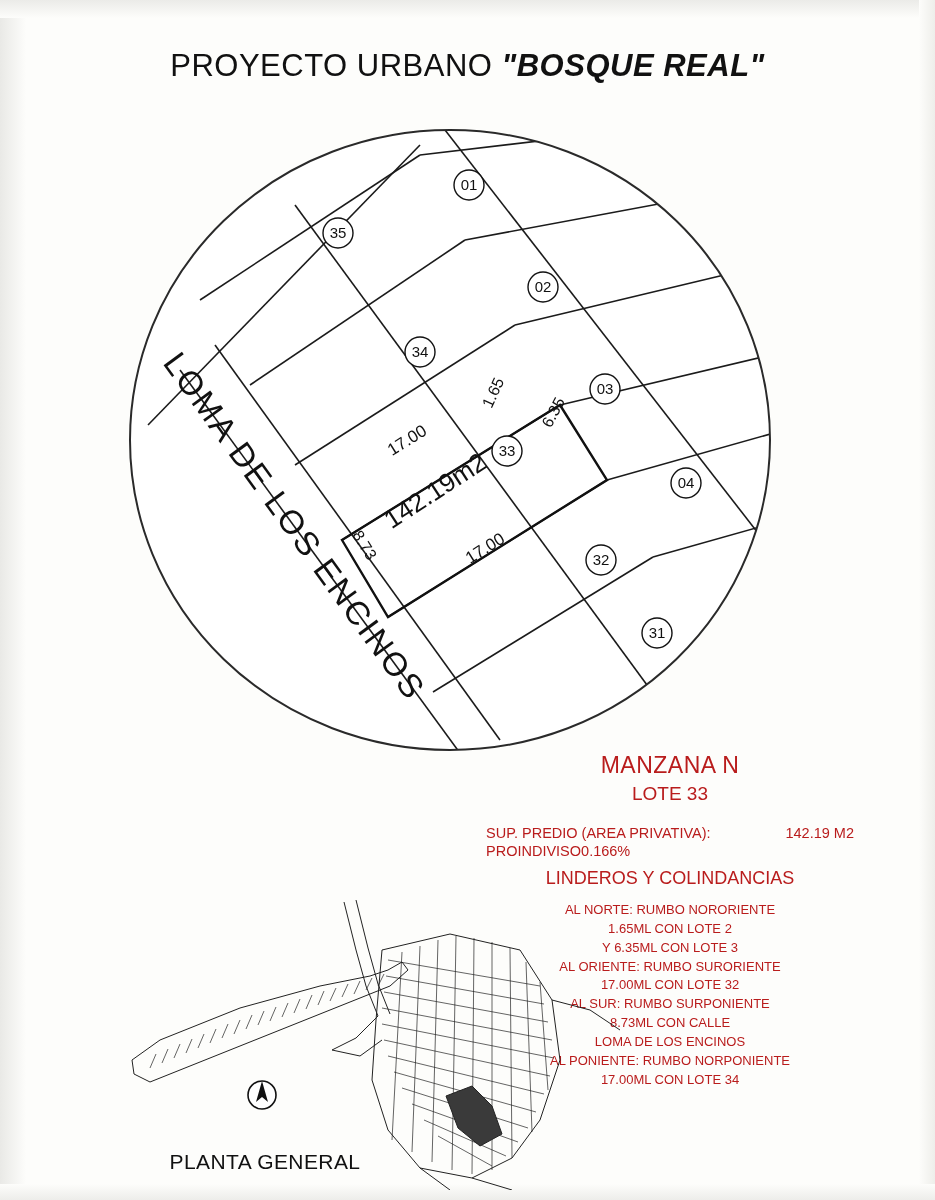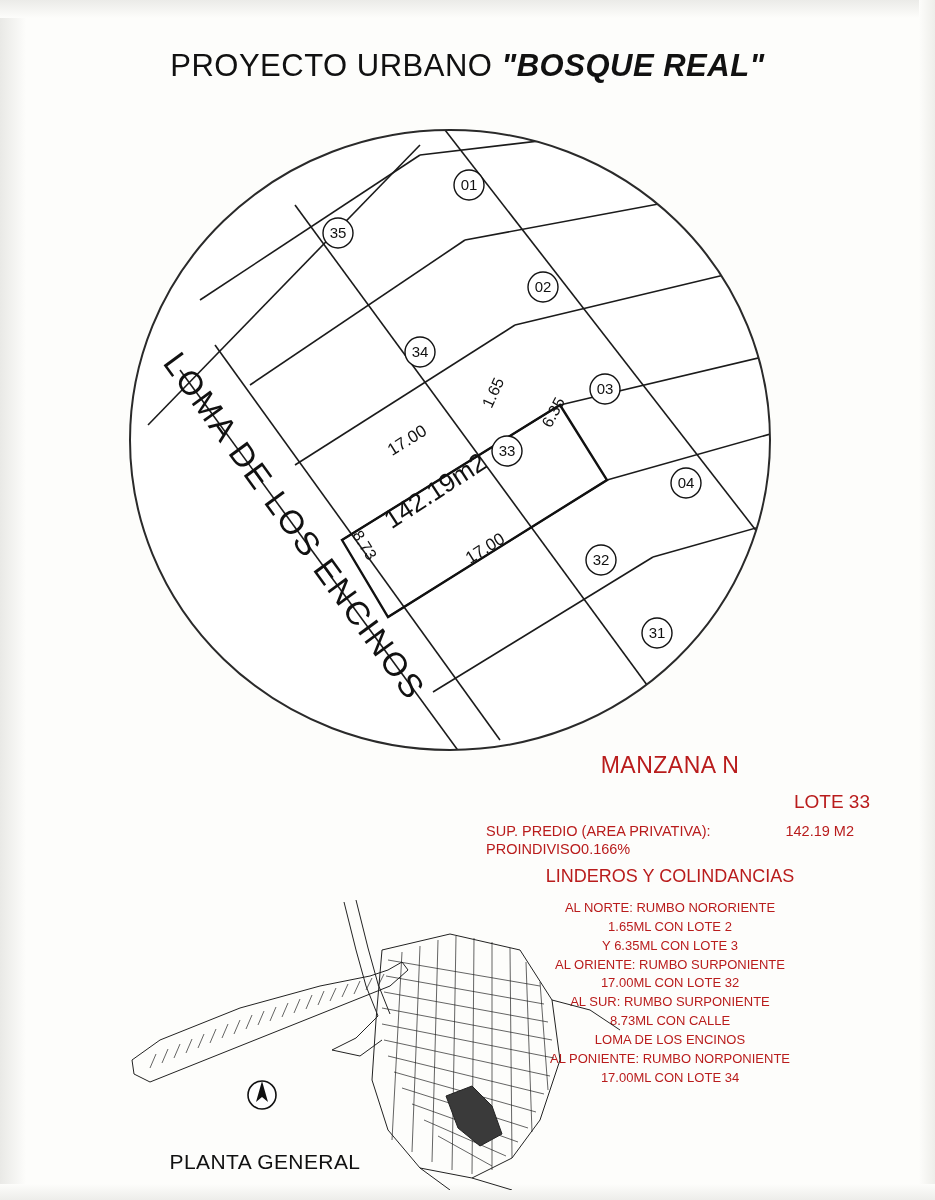--- a/index.html
+++ b/index.html
@@ -71,25 +71,24 @@
     width: 400px;
     text-align: center;
     color: #b91c1c;
   }
   .manzana {
     font-size: 23px;
     letter-spacing: 0.5px;
   }
   .lote {
     font-size: 19px;
-    margin-top: 12px;
-    text-align: right;
+    margin-top: 4px;
   }
   .sup-row {
-    margin-top: 10px;
+    margin-top: 20px;
     font-size: 14.5px;
     display: flex;
     justify-content: space-between;
     padding: 0 16px;
   }
   .pro-row {
     font-size: 14.5px;
     display: flex;
     justify-content: flex-start;
     padding: 0 16px;
@@ -245,21 +244,21 @@
       <span>PROINDIVISO</span>
       <span>0.166%</span>
     </div>
 
     <div class="linderos-title">LINDEROS Y COLINDANCIAS</div>
 
     <div class="linderos-body">
       <div>AL NORTE: RUMBO NORORIENTE</div>
       <div>1.65ML CON LOTE 2</div>
       <div>Y 6.35ML CON LOTE  3</div>
-      <div>AL ORIENTE:  RUMBO SURPONIENTE</div>
+      <div>AL ORIENTE:  RUMBO SURORIENTE</div>
       <div>17.00ML CON LOTE 32</div>
       <div>AL SUR:  RUMBO SURPONIENTE</div>
       <div>8.73ML CON CALLE</div>
       <div>LOMA DE LOS ENCINOS</div>
       <div>AL PONIENTE:  RUMBO NORPONIENTE</div>
       <div>17.00ML CON LOTE 34</div>
     </div>
   </div>
 
   <svg class="site-map" width="560" height="300" viewBox="0 0 560 300">

